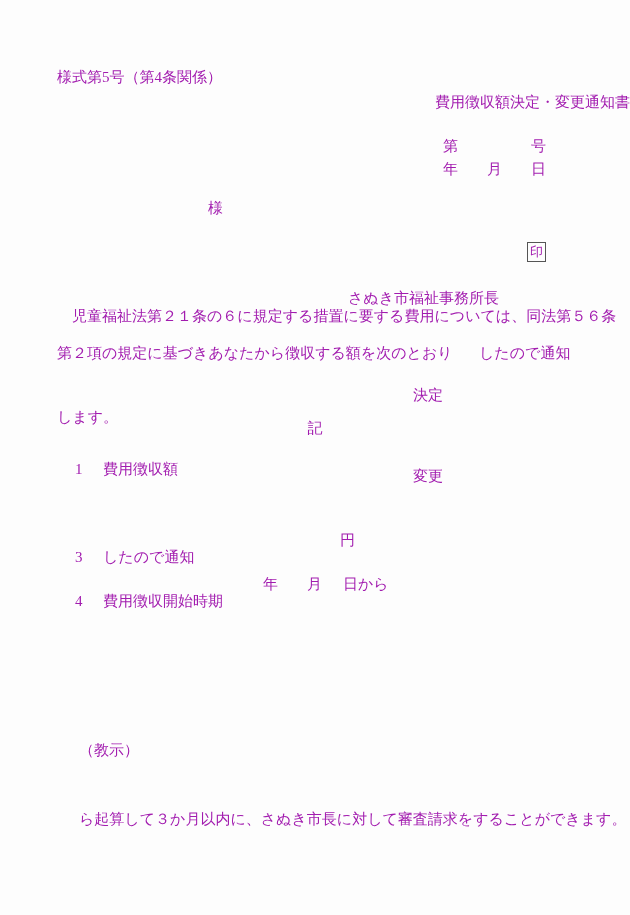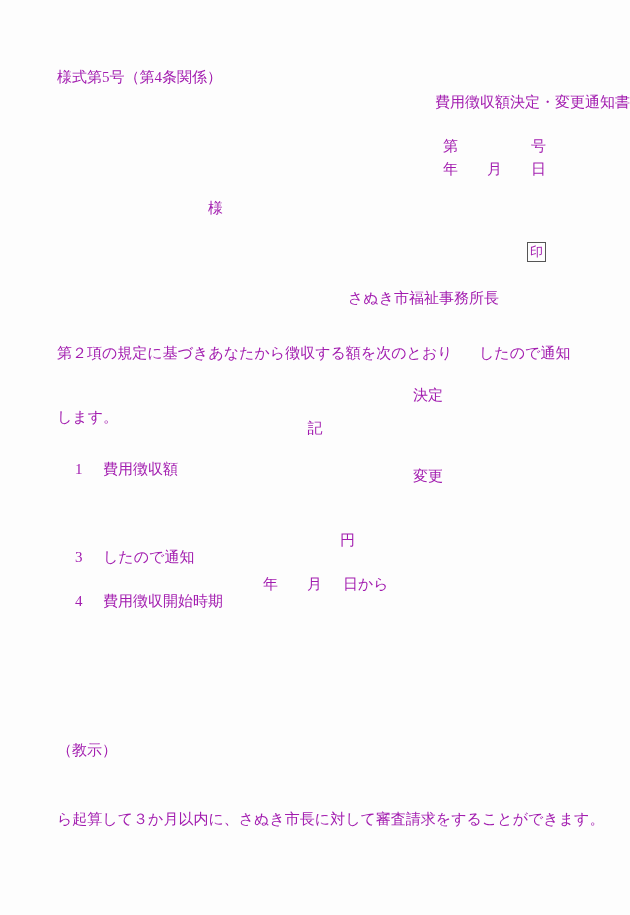--- a/index.html
+++ b/index.html
@@ -64,21 +64,21 @@
   .f-yen   { left: 283px; }
   .f-year  { left: 206px; }
   .f-month { left: 250px; }
   .f-day   { left: 286px; }
 
   
   .notice {
     left: 57px; top: 694px; width: 522px;
     line-height: 22.7px;
   }
-  .notice div { white-space: pre; }
+  .notice div { white-space: pre; margin-left: 22px; }
 </style>
 </head>
 <body>
 
 <div class="page">
 
   <div class="abs form-number">様式第5号（第4条関係）</div>
   <div class="abs doc-title">費用徴収額決定・変更通知書</div>
 
   <div class="abs docnum-line">
@@ -92,20 +92,21 @@
     <span>日</span>
   </div>
 
   <div class="abs addressee">様</div>
 
   <div class="abs issuer">さぬき市福祉事務所長</div>
   <div class="abs seal-box">
     <span>印</span>
   </div>
 
+  <div class="abs body-line1">　児童福祉法第２１条の６に規定する措置に要する費用については、同法第５６条</div>
   <div class="abs body-line2a">第２項の規定に基づきあなたから徴収する額を次のとおり</div>
   <div class="abs stack">
     <div>決定</div>
     <div>変更</div>
   </div>
   <div class="abs body-line2b">したので通知</div>
   <div class="abs body-line3">します。</div>
 
   <div class="abs record-marker">記</div>
 

